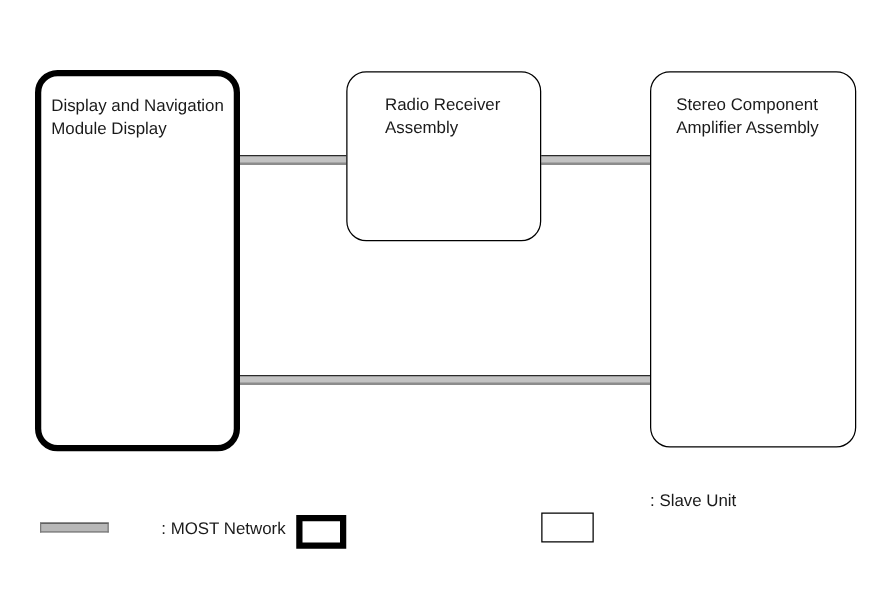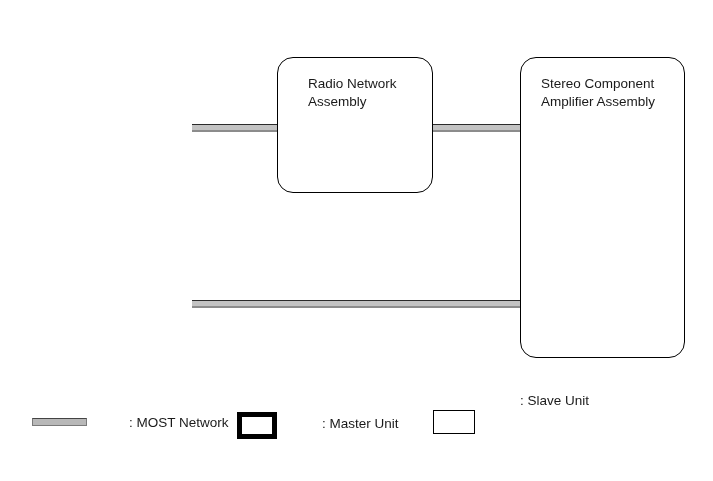--- a/index.html
+++ b/index.html
@@ -92,31 +92,33 @@
 </style>
 </head>
 <body>
 
 <div class="canvas">
 
   <div class="most-bar bar-top-left"></div>
   <div class="most-bar bar-top-right"></div>
   <div class="most-bar bar-bottom"></div>
 
+  <div class="node node-master">
+    <span>Display and Navigation Module Display</span>
+  </div>
 
   <div class="node node-radio">
-    <span>Radio Network Assembly</span>
+    <span>Radio Receiver Assembly</span>
   </div>
 
   <div class="node node-stereo">
     <span>Stereo Component Amplifier Assembly</span>
   </div>
 
   <div class="swatch-most"></div>
   <div class="legend-label label-most">: MOST Network</div>
 
   <div class="swatch-master"></div>
-  <div class="legend-label label-master">: Master Unit</div>
 
   <div class="swatch-slave"></div>
   <div class="legend-label label-slave">: Slave Unit</div>
 
 </div>
 
 </body></html>

